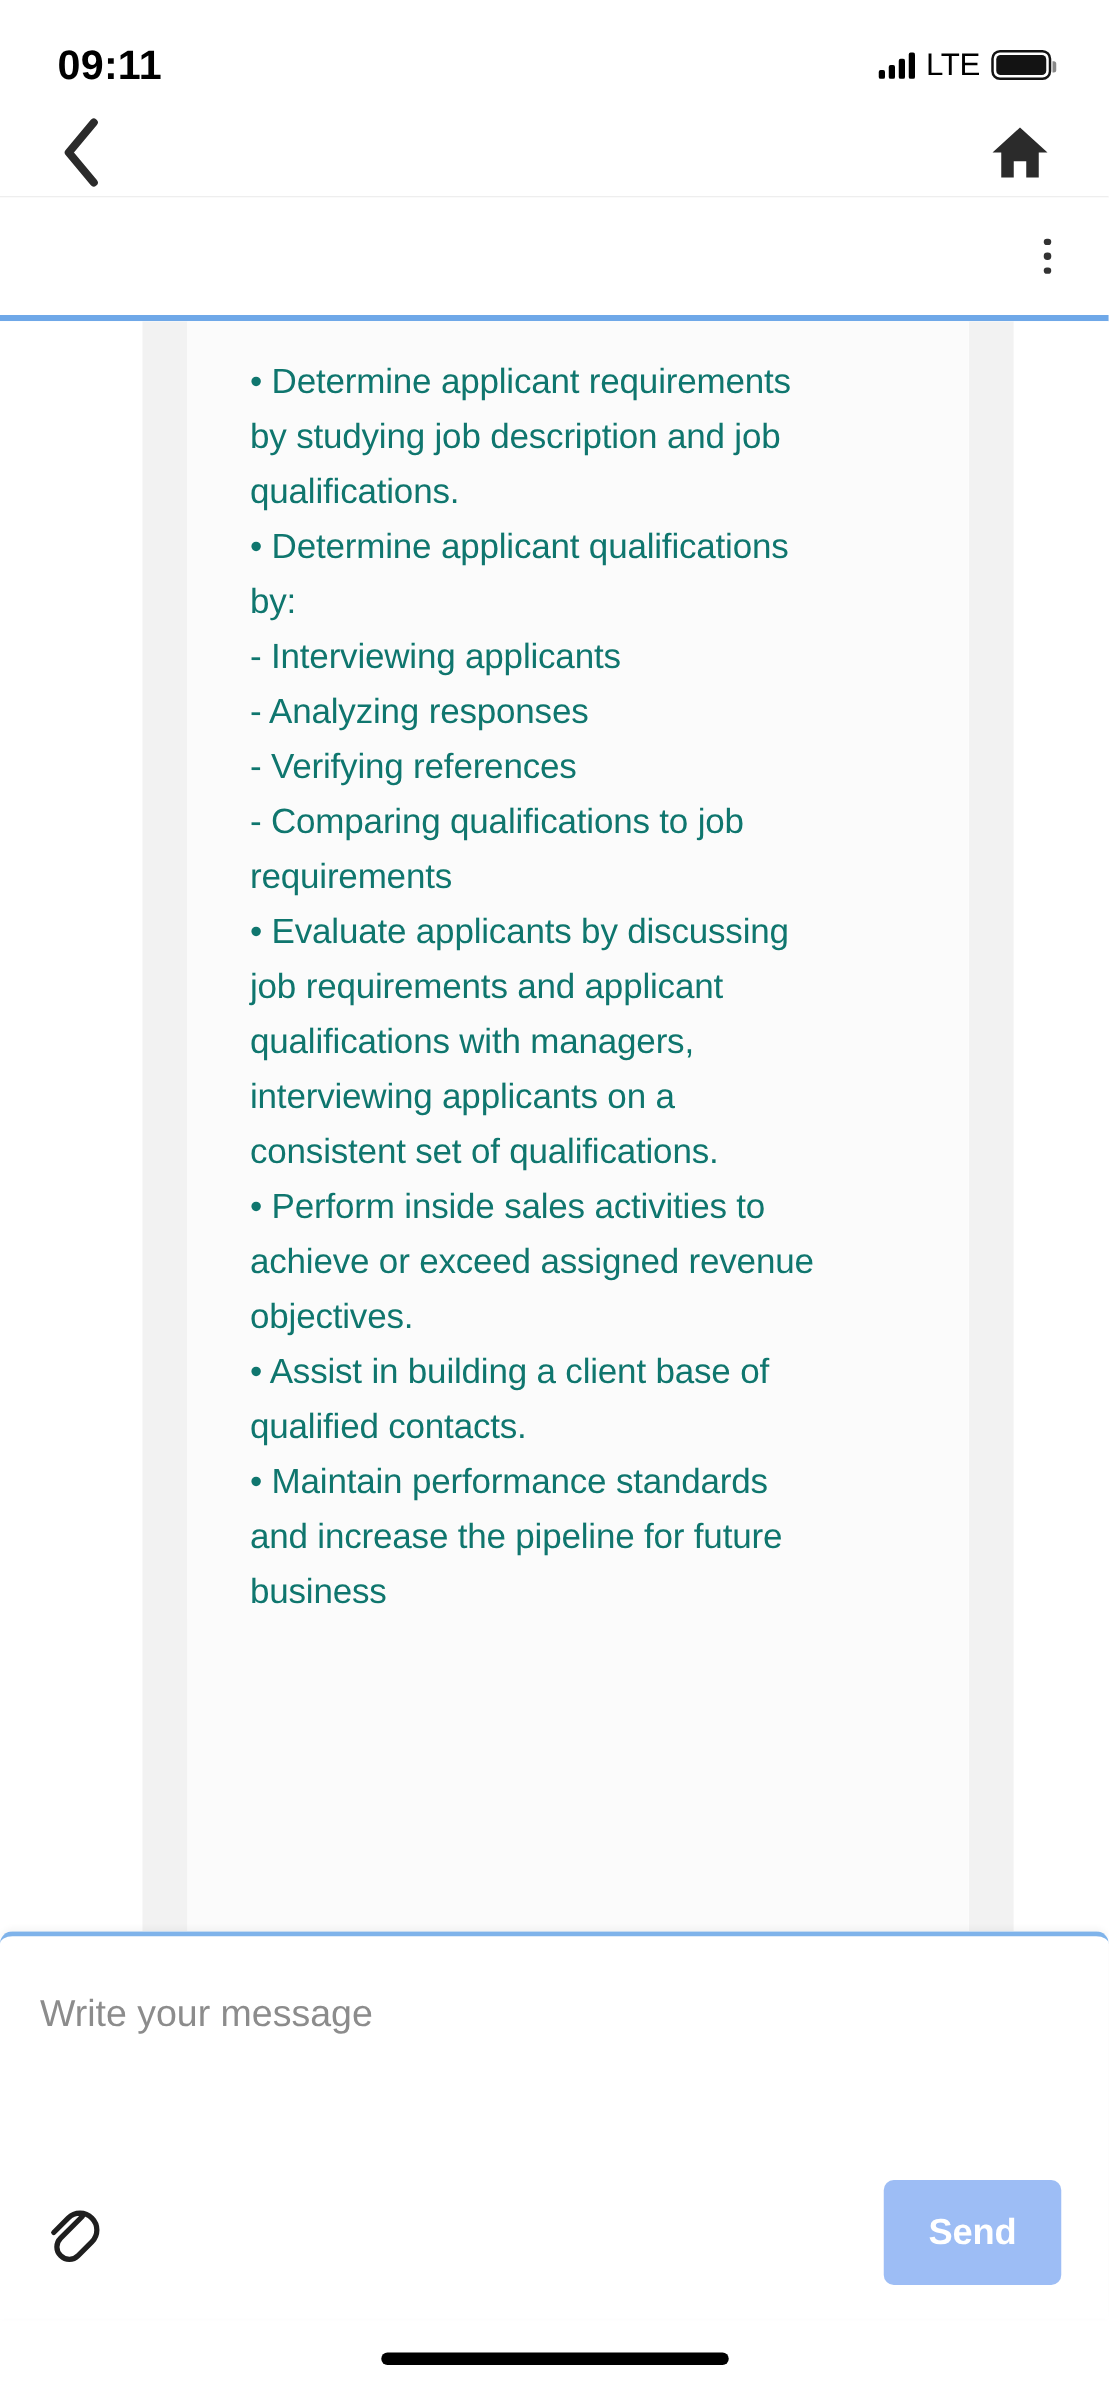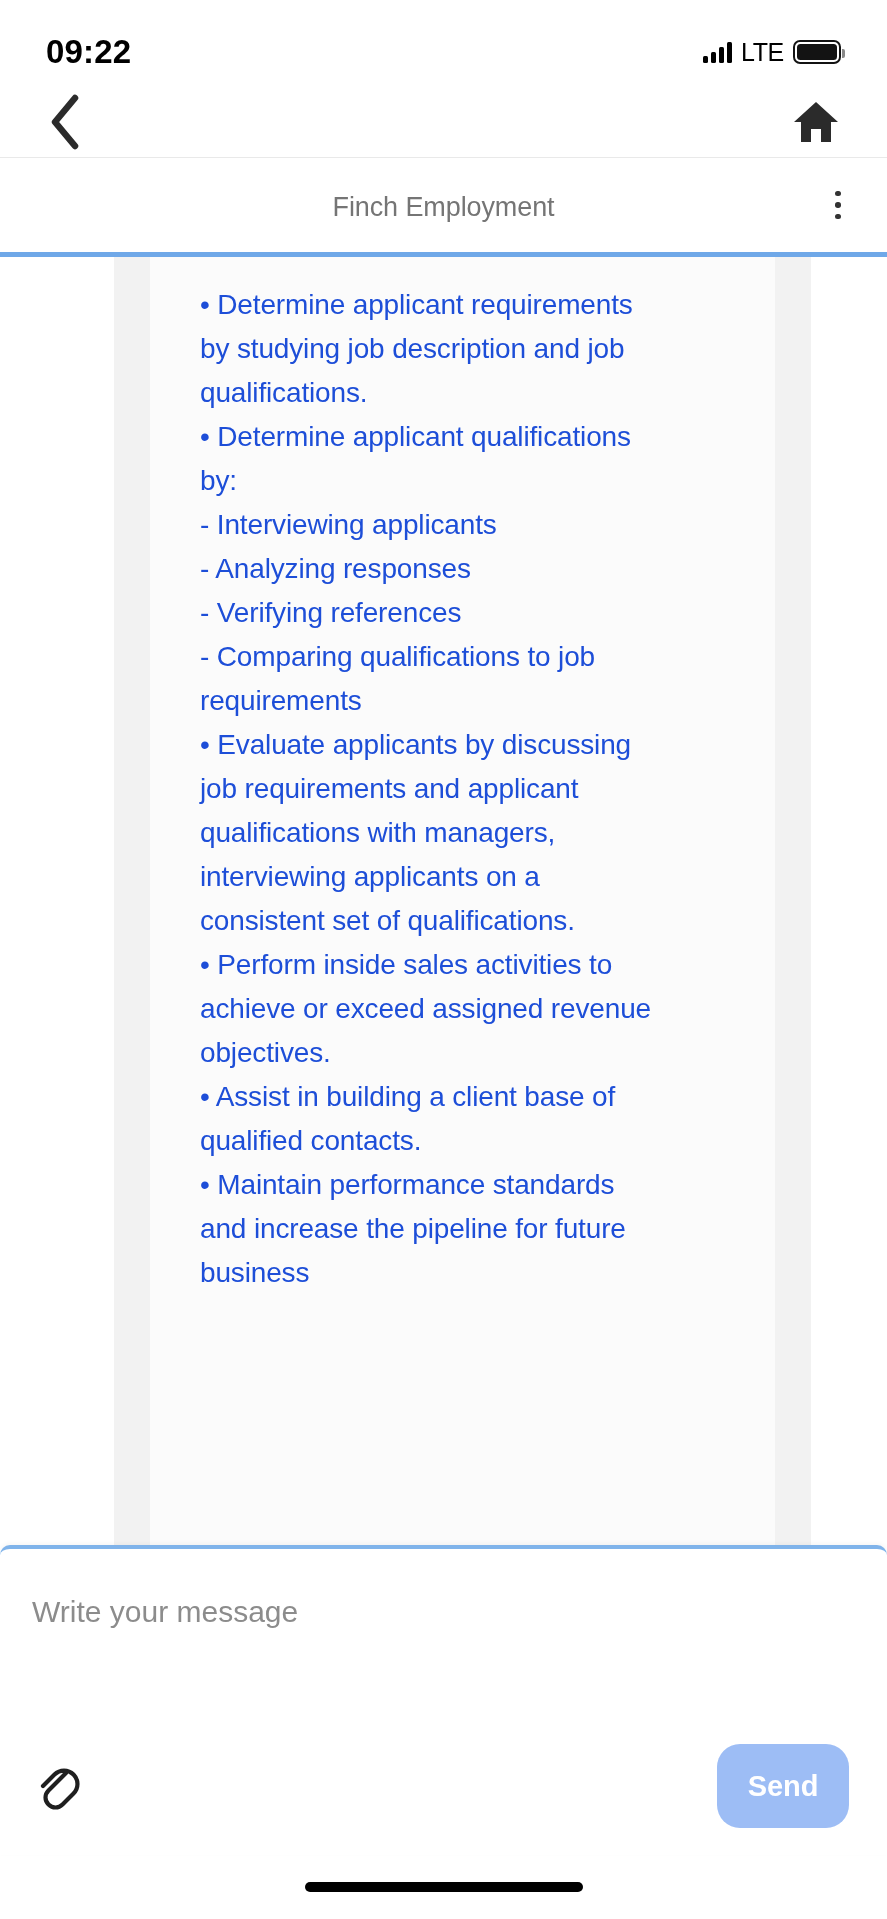--- a/index.html
+++ b/index.html
@@ -196,21 +196,21 @@
 
   .bubble {
     position: absolute;
     left: 0; right: 0; top: 0;
     padding: 26px 28px 0 50px;
     background: #fbfbfb;
   }
   .msg-line {
     font-size: 28px;
     line-height: 44px;
-    color: #1d4ed8;
+    color: #0f766e;
     letter-spacing: -0.15px;
     white-space: pre-wrap;
     font-weight: 400;
   }
 
   
   .composer {
     flex: 0 0 310px;
     height: 310px;
     background: #ffffff;
@@ -245,26 +245,26 @@
     padding: 0 38px 0 24px;
   }
   .attach-btn {
     background: none; border: none; padding: 8px; cursor: pointer;
     display: flex; align-items: center; justify-content: center;
   }
   .send-btn {
     background: #9dbdf5;
     color: #ffffff;
     border: none;
-    border-radius: 23px;
+    border-radius: 8px;
     font-family: "Liberation Sans", sans-serif;
     font-size: 29px;
     font-weight: 700;
     letter-spacing: -0.1px;
-    width: 132px;
+    width: 142px;
     height: 84px;
     cursor: pointer;
     display: flex;
     align-items: center;
     justify-content: center;
   }
 
   
   .home-indicator-wrap {
     flex: 0 0 64px;
@@ -280,21 +280,21 @@
     background: #000000;
     border-radius: 6px;
   }
 </style>
 </head>
 <body>
 
 <div class="phone">
 
   <div class="statusbar">
-    <div class="status-time">09:22</div>
+    <div class="status-time">09:11</div>
     <div class="status-right">
       <span class="signal-bars">
         <i></i>
           <i></i>
           <i></i>
           <i></i>
       </span>
       <span class="lte-label">LTE</span>
       <span class="battery">
           <span></span>
@@ -310,21 +310,20 @@
     </button>
     <button class="nav-btn home-ico" aria-label="Home">
       <svg width="46" height="44" viewBox="0 0 46 44" fill="none">
         <path d="M23 2 L45 22 L38 22 L38 42 L28 42 L28 29 L18 29 L18 42 L8 42 L8 22 L1 22 Z" fill="#2b2b2b"></path>
       </svg>
     </button>
   </div>
 
   <div class="titlebar">
     <div class="title-block">
-      <div class="company-name">Finch Employment</div>
     </div>
     <button class="kebab" aria-label="More options">
       <i></i>
         <i></i>
         <i></i>
     </button>
   </div>
 
   <div class="blue-rule" style="background: rgb(111, 168, 232);"></div>
 

